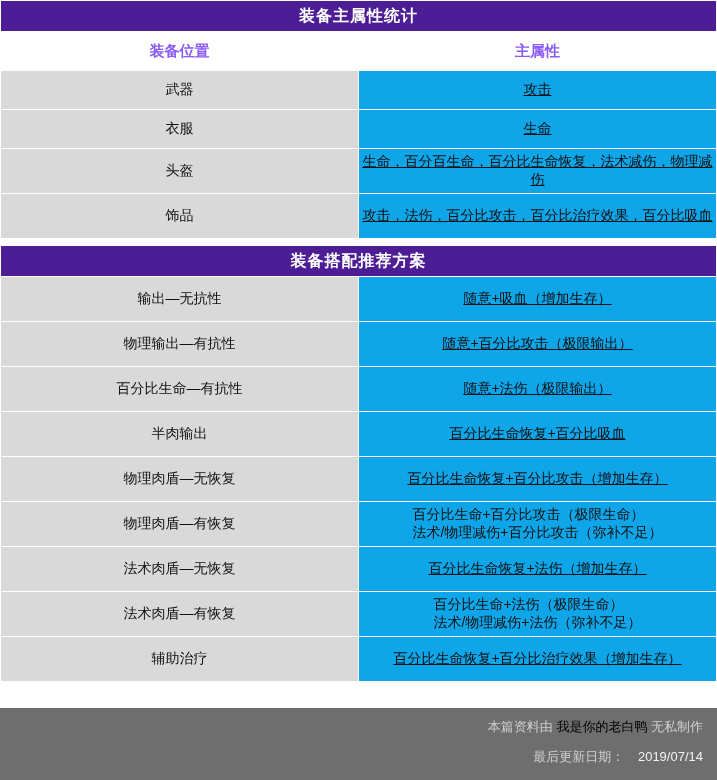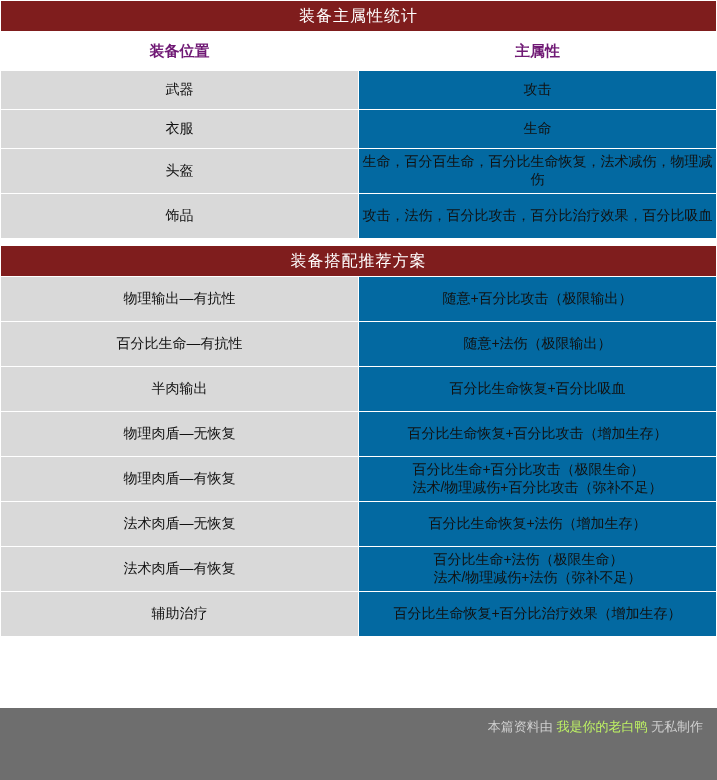--- a/index.html
+++ b/index.html
@@ -25,51 +25,52 @@
     width: 717px;
     border-collapse: collapse;
     table-layout: fixed;
   }
   table.grid td, table.grid th {
     border: 1px solid #ffffff;
     padding: 0;
     margin: 0;
   }
   .section-title {
-    background: #7f1d1d;
+    background: #4c1d95;
     color: #ffffff;
-    font-weight: normal;
+    font-weight: bold;
     font-size: 16px;
     text-align: center;
     height: 30px;
     letter-spacing: 1px;
   }
   .hdr-cell {
     background: #ffffff;
-    color: #701a75;
+    color: #8b5cf6;
     font-weight: bold;
     font-size: 15px;
     text-align: center;
     height: 38px;
     border-bottom: 1px solid #ffffff;
   }
   .row-label {
     background: #d9d9d9;
     color: #111111;
     font-size: 14px;
     text-align: center;
     height: 38px;
   }
   .row-value {
-    background: #0369a1;
+    background: #0ea5e9;
     color: #111111;
     font-size: 14px;
     text-align: center;
     height: 38px;
     padding: 3px 6px;
+    text-decoration: underline;
   }
   .tall { height: 44px; }
   .spacer-row td {
     height: 6px;
     background: #ffffff;
     border: none;
   }
   .footer {
     position: absolute;
     left: 0;
@@ -80,21 +81,21 @@
     color: #d6d6d6;
     box-sizing: border-box;
     padding: 10px 14px 8px 0;
     text-align: right;
   }
   .footer-line1 {
     font-size: 13px;
     color: #cfcfcf;
     margin-bottom: 12px;
   }
-  .footer-line1 .highlight { color: #bef264; }
+  .footer-line1 .highlight { color: #000000; }
   .footer-line2 {
     font-size: 13px;
     color: #cfcfcf;
   }
   .footer-line2 .date { color: #f2f2f2; margin-left: 10px; }
   .two-part span { display: inline-block; }
   .gap { display: inline-block; width: 18px; }
 </style>
 </head>
 <body>
@@ -128,20 +129,24 @@
       </tr>
 
       <tr class="spacer-row">
           <td colspan="2"></td>
         </tr>
 
       <tr>
         <td class="section-title" colspan="2">装备搭配推荐方案</td>
       </tr>
       <tr>
+        <td class="row-label tall">输出—无抗性</td>
+        <td class="row-value tall">随意+吸血（增加生存）</td>
+      </tr>
+      <tr>
         <td class="row-label tall">物理输出—有抗性</td>
         <td class="row-value tall">随意+百分比攻击（极限输出）</td>
       </tr>
       <tr>
         <td class="row-label tall">百分比生命—有抗性</td>
         <td class="row-value tall">随意+法伤（极限输出）</td>
       </tr>
       <tr>
         <td class="row-label tall">半肉输出</td>
         <td class="row-value tall">百分比生命恢复+百分比吸血</td>
@@ -172,15 +177,19 @@
       </tr>
     </tbody>
   </table>
 
   <div class="footer">
     <div class="footer-line1">
       <span>本篇资料由</span>
       <span class="highlight">我是你的老白鸭</span>
       <span>无私制作</span>
     </div>
+    <div class="footer-line2">
+      <span>最后更新日期：</span>
+      <span class="date">2019/07/14</span>
+    </div>
   </div>
 
 </div>
 
 </body></html>

